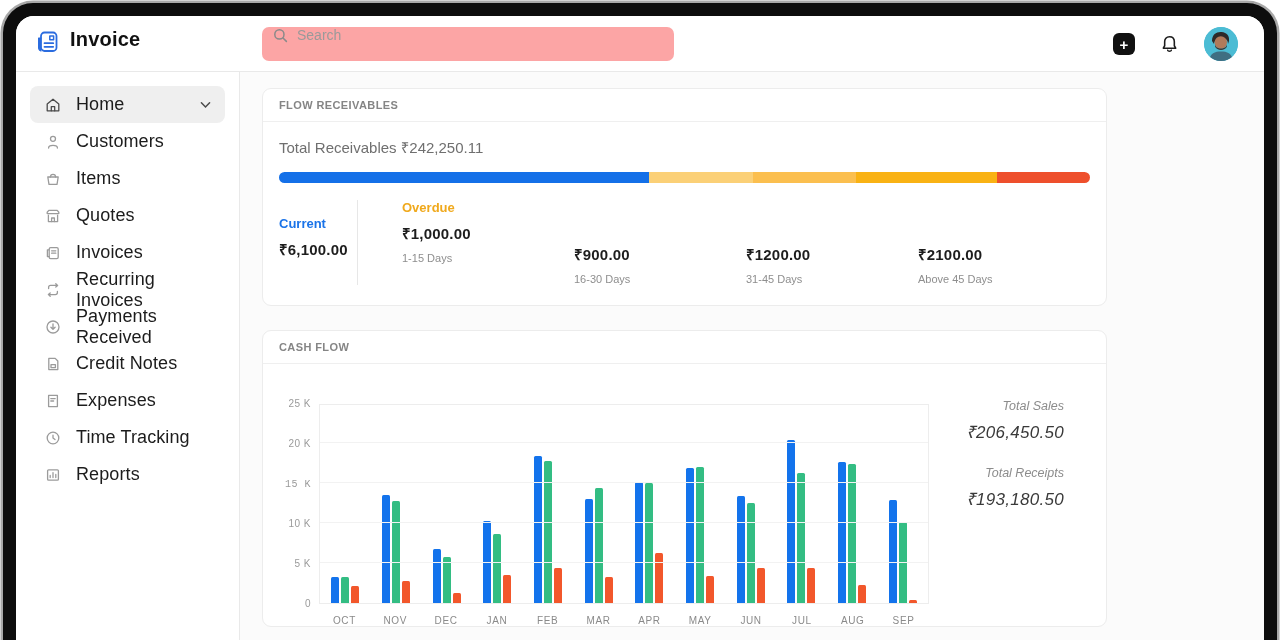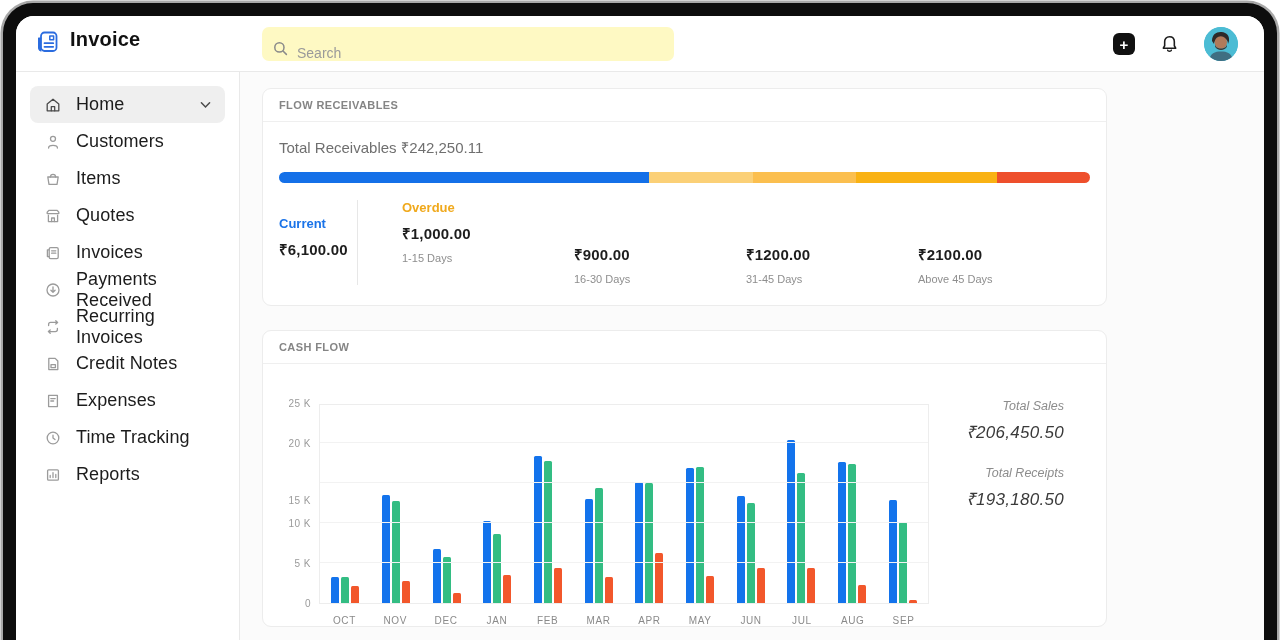--- a/index.html
+++ b/index.html
@@ -9,22 +9,22 @@
   
   .device-frame { position:absolute; left:3px; top:3px; width:1274px; height:660px;
     background:#0d0d0d; border-radius:30px 30px 0 0; box-shadow:0 0 0 2.5px #a8a8a8; }
   .app { position:absolute; left:13px; top:13px; width:1248px; height:647px;
     background:#ffffff; border-radius:18px 18px 0 0; overflow:hidden; }
 
   
   .header { height:56px; display:flex; align-items:center; background:#fff; border-bottom:1px solid #e9e9e9; position:relative; }
   .logo-wrap { display:flex; align-items:flex-start; gap:8px; padding-left:18px; }
   .app-title { font-size:20px; font-weight:700; color:#111; letter-spacing:0.2px; }
-  .search-box { position:absolute; left:246px; top:11px; width:412px; height:34px; background:#fef9c3;
-    border-radius:7px; display:flex; align-items:flex-end; padding:0 10px; gap:8px; }
+  .search-box { position:absolute; left:246px; top:11px; width:412px; height:34px; background:#fca5a5;
+    border-radius:7px; display:flex; align-items:flex-start; padding:0 10px; gap:8px; }
   .search-box input { border:none; outline:none; background:transparent; font-size:14px; color:#444; width:100%;
     font-family:"Liberation Sans", sans-serif; }
   .search-box input::placeholder { color:#9a9a9a; }
   .header-right { position:absolute; right:26px; top:0; height:56px; display:flex; align-items:center; gap:24px; }
   .add-btn { width:22px; height:22px; background:#111; color:#fff; border-radius:6px; display:flex; align-items:center;
     justify-content:center; font-size:15px; font-weight:700; cursor:pointer; line-height:1; }
   .bell { display:flex; align-items:center; }
   .avatar { width:34px; height:34px; border-radius:50%; background:#4cbcd4; overflow:hidden; position:relative; }
 
   
@@ -179,34 +179,34 @@
                     <rect x="5.2" y="3.6" width="9" height="11" rx="1.4"></rect>
                     <path d="M7.6 6.8 H11.8 M7.6 9.2 H11.8"></path>
                     <path d="M5.2 5.8 H3.4 V12.6 H5.2"></path>
                   </svg>
                 </span>
                 <span class="nav-label">Invoices</span>
               </div>
               <div class="nav-item">
                 <span class="icon">
                   <svg width="18" height="18" viewBox="0 0 18 18" fill="none" stroke="#9b9b9b" stroke-width="1.3" stroke-linecap="round" stroke-linejoin="round">
+                    <path d="M4.6 7.6 V6.4 C4.6 5.2 5.4 4.4 6.6 4.4 H13.6 M13.6 4.4 L11.8 2.8 M13.6 4.4 L11.8 6"></path>
+                    <path d="M13.4 10.4 V11.6 C13.4 12.8 12.6 13.6 11.4 13.6 H4.4 M4.4 13.6 L6.2 12 M4.4 13.6 L6.2 15.2"></path>
+                  </svg>
+                </span>
+                <span class="nav-label">Recurring Invoices</span>
+              </div>
+              <div class="nav-item">
+                <span class="icon">
+                  <svg width="18" height="18" viewBox="0 0 18 18" fill="none" stroke="#9b9b9b" stroke-width="1.3" stroke-linecap="round" stroke-linejoin="round">
                     <circle cx="9" cy="9" r="6"></circle>
                     <path d="M9 5.8 V11 M6.9 9.2 L9 11.3 L11.1 9.2"></path>
                   </svg>
                 </span>
                 <span class="nav-label">Payments Received</span>
-              </div>
-              <div class="nav-item">
-                <span class="icon">
-                  <svg width="18" height="18" viewBox="0 0 18 18" fill="none" stroke="#9b9b9b" stroke-width="1.3" stroke-linecap="round" stroke-linejoin="round">
-                    <path d="M4.6 7.6 V6.4 C4.6 5.2 5.4 4.4 6.6 4.4 H13.6 M13.6 4.4 L11.8 2.8 M13.6 4.4 L11.8 6"></path>
-                    <path d="M13.4 10.4 V11.6 C13.4 12.8 12.6 13.6 11.4 13.6 H4.4 M4.4 13.6 L6.2 12 M4.4 13.6 L6.2 15.2"></path>
-                  </svg>
-                </span>
-                <span class="nav-label">Recurring Invoices</span>
               </div>
               <div class="nav-item">
                 <span class="icon">
                   <svg width="18" height="18" viewBox="0 0 18 18" fill="none" stroke="#9b9b9b" stroke-width="1.3" stroke-linecap="round" stroke-linejoin="round">
                     <path d="M4.8 3.4 H11.2 L13.8 6 V14.6 H4.8 Z"></path>
                     <rect x="7" y="9.6" width="4.4" height="3"></rect>
                   </svg>
                 </span>
                 <span class="nav-label">Credit Notes</span>
               </div>
@@ -290,21 +290,21 @@
           <div class="card" style="margin-top:24px;">
             <div class="card-header">
               <span class="section-title">CASH FLOW</span>
             </div>
             <div class="cash-body">
               <div>
                 <div class="chart-wrap">
                   <div class="y-axis">
                       <div class="y-tick" style="top: -6px;">25 K</div>
                       <div class="y-tick" style="top: 34px;">20 K</div>
-                      <div class="y-tick" style="top: 91px;">15 K</div>
+                      <div class="y-tick" style="top: 75px; font-family: Liberation Mono, monospace;">15 K</div>
                       <div class="y-tick" style="top: 114px;">10 K</div>
                       <div class="y-tick" style="top: 154px;">5 K</div>
                       <div class="y-tick" style="top: 194px;">0</div>
                     </div>
                   <div class="plot">
                       <div class="gridline" style="bottom: 40px;"></div>
                       <div class="gridline" style="bottom: 80px;"></div>
                       <div class="gridline" style="bottom: 120px;"></div>
                       <div class="gridline" style="bottom: 160px;"></div>
                       <div class="month-col">

